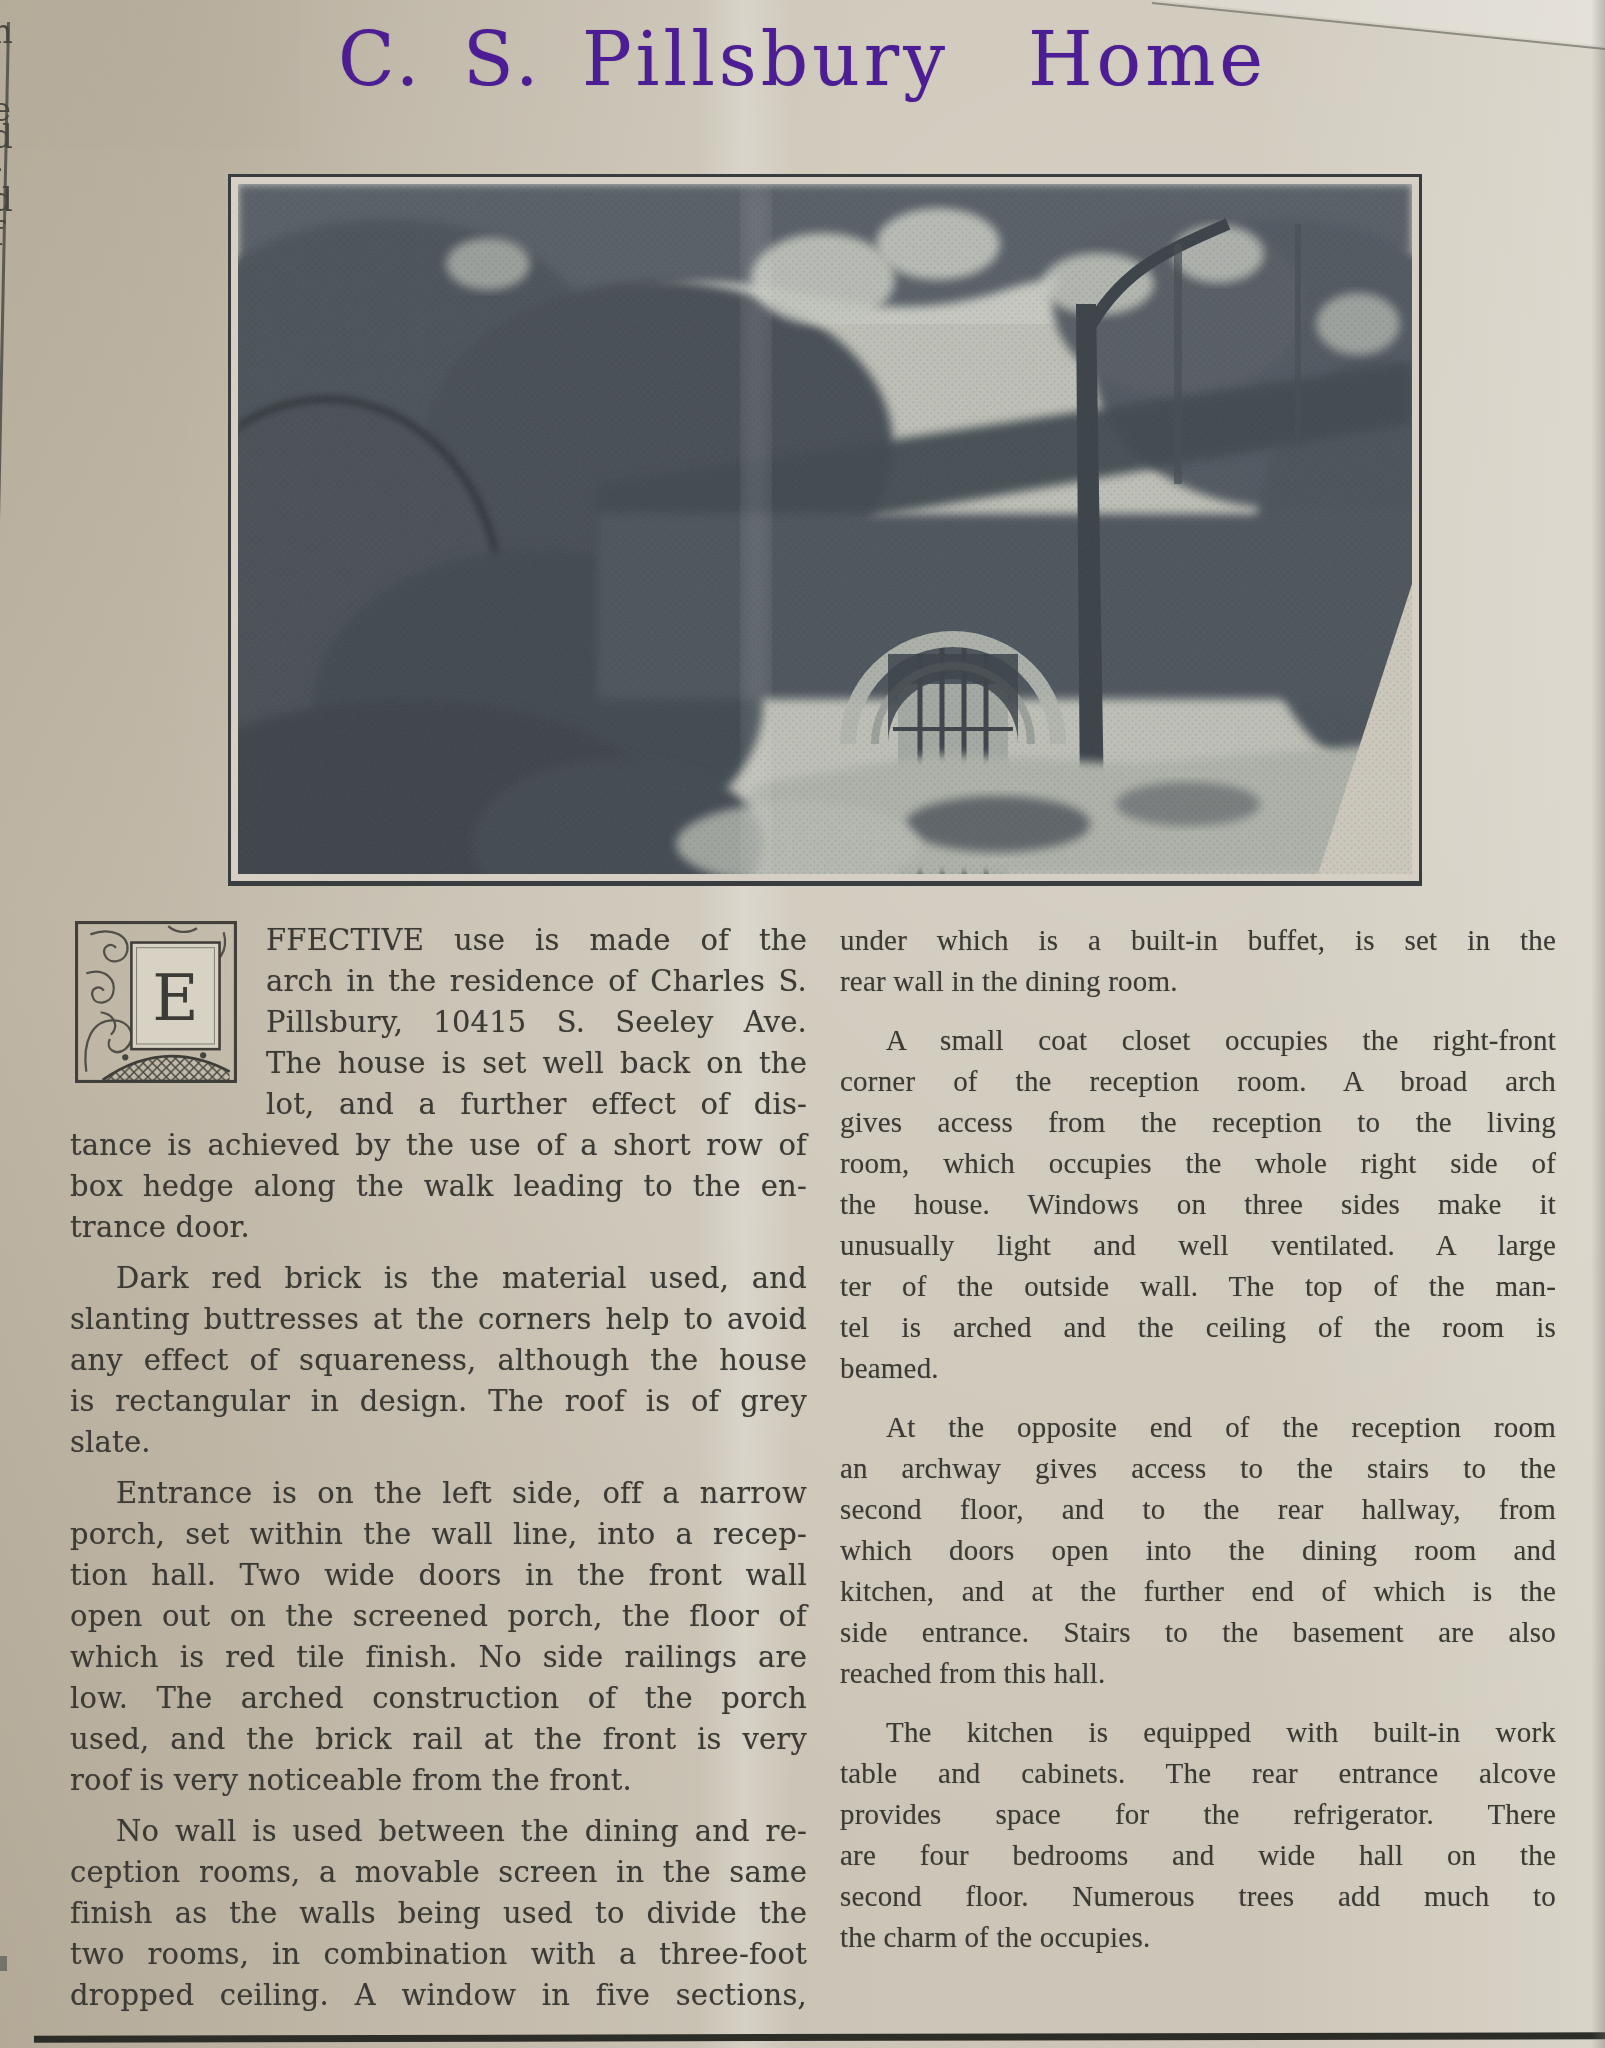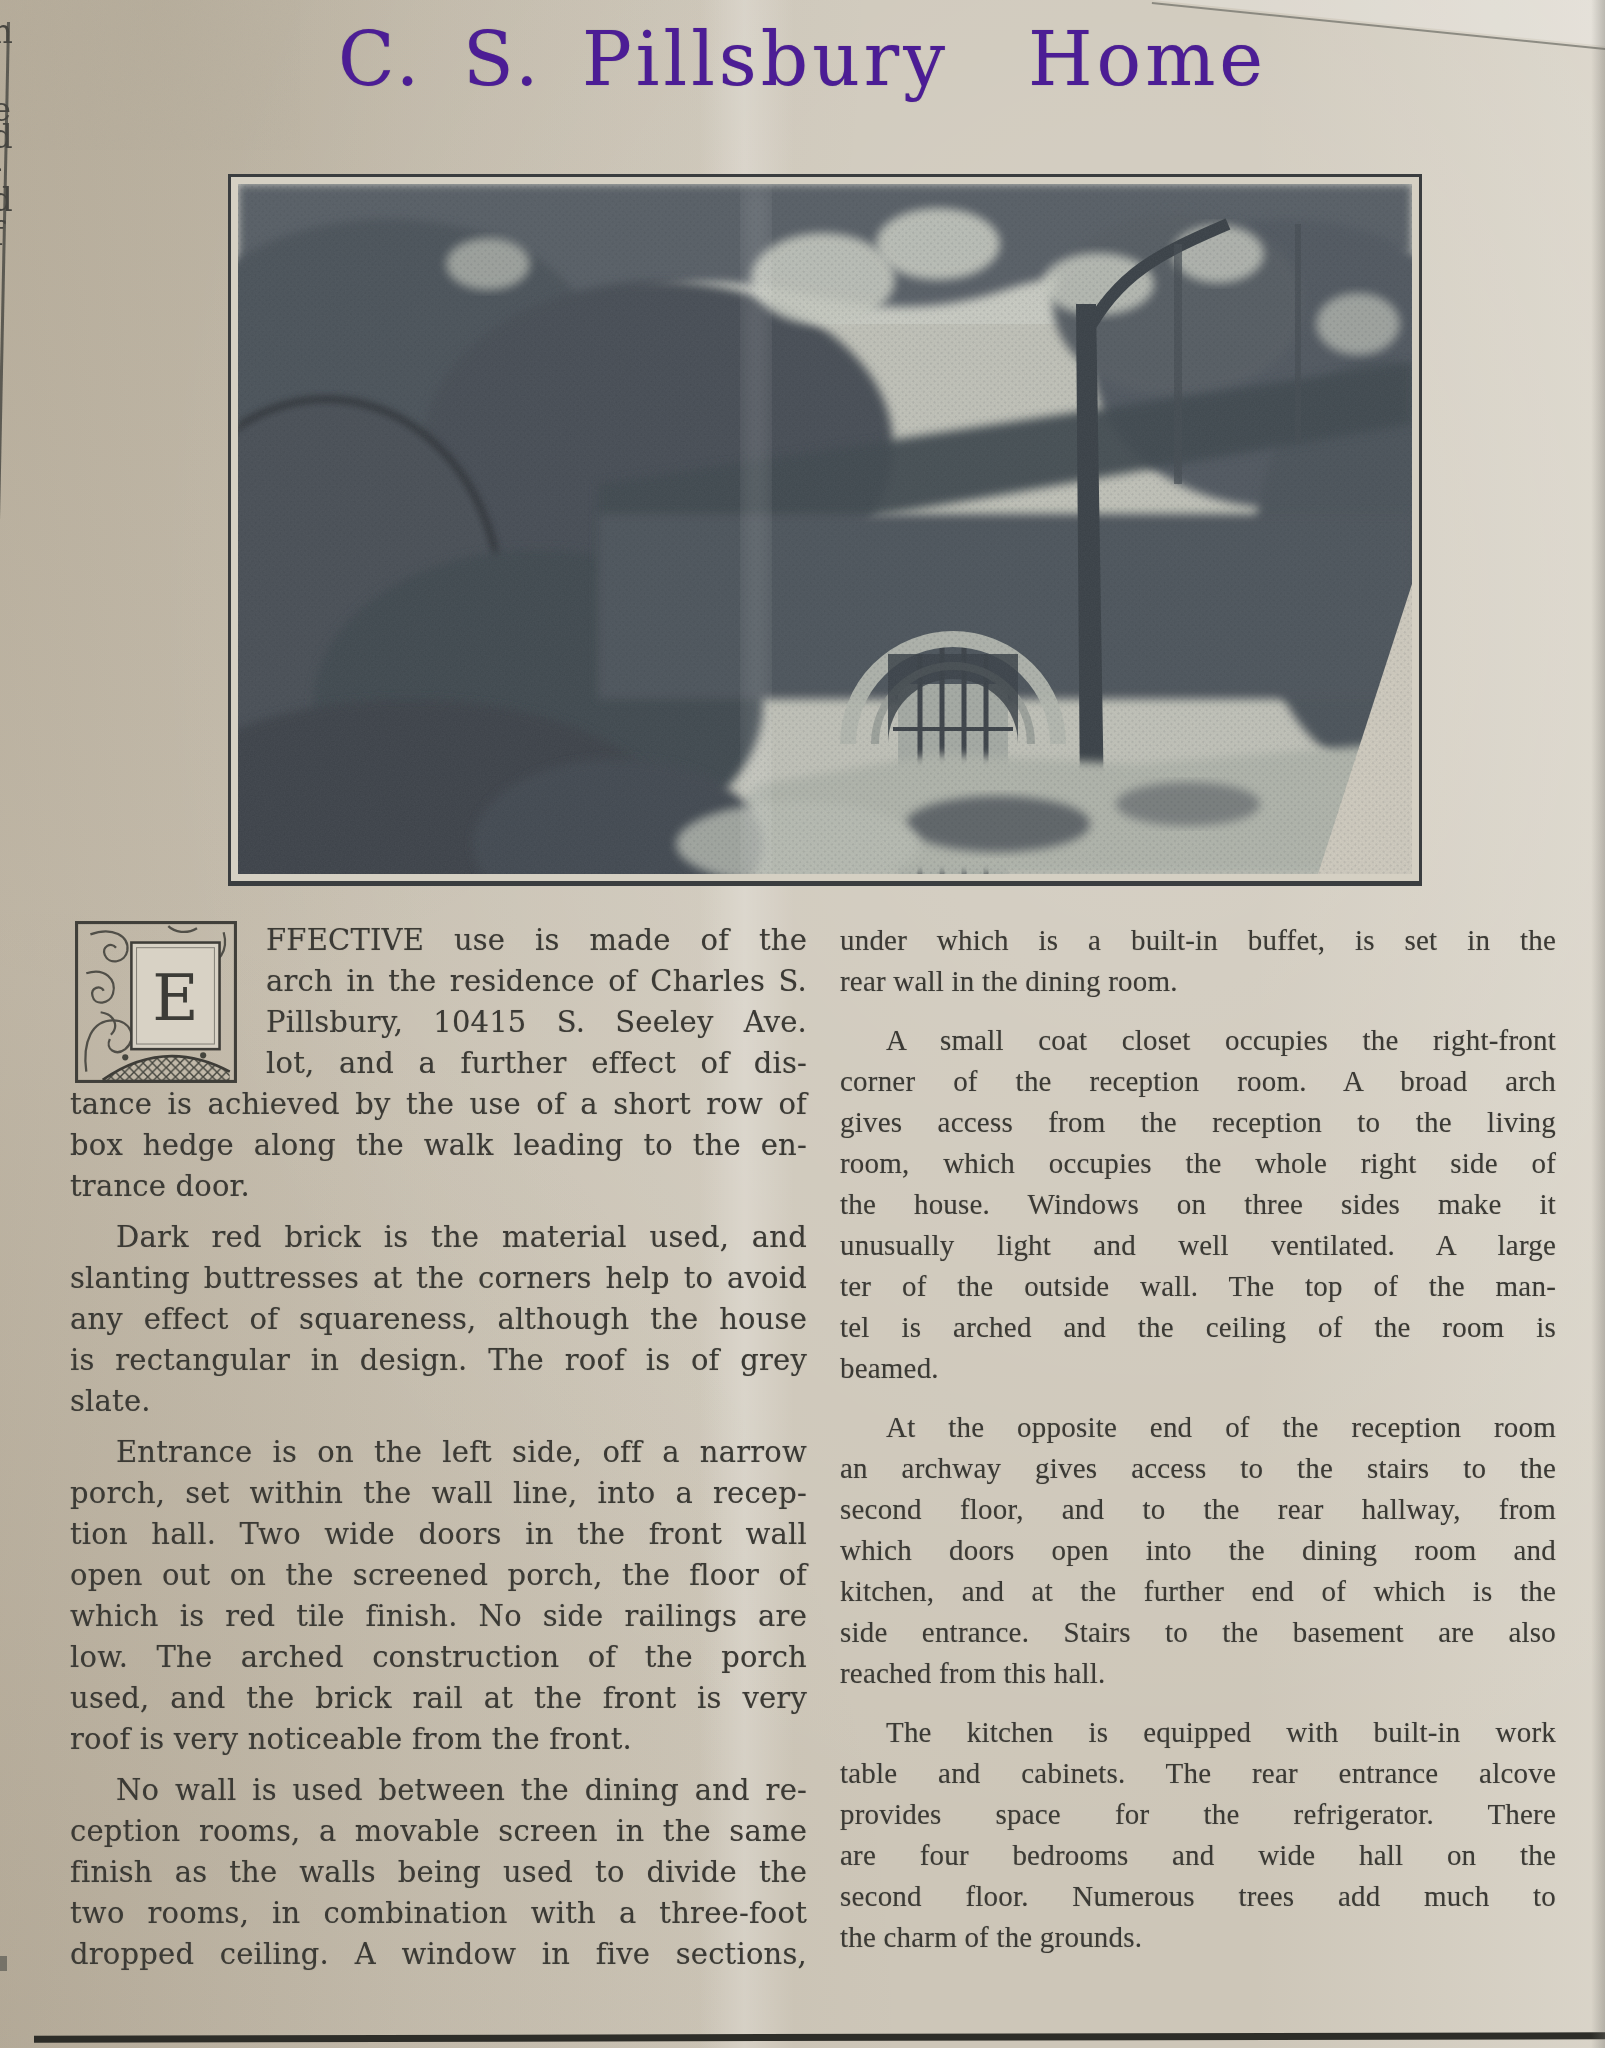--- a/index.html
+++ b/index.html
@@ -169,20 +169,21 @@
   <rect x="56" y="22" width="86" height="104" fill="#d8d2c5" stroke="#3f3e39" stroke-width="2.5"></rect>
   <rect x="61" y="27" width="76" height="94" fill="none" stroke="#3f3e39" stroke-width="1" opacity=".55"></rect>
   <text x="99" y="98" text-anchor="middle" font-family="DejaVu Serif, Liberation Serif, serif" font-size="62" fill="#3c3c37">E</text>
 </svg>
 
 <div class="col c0">
     <div class="para">
       <div class="ln capind">FFECTIVE use is made of the</div>
       <div class="ln capind">arch in the residence of Charles S.</div>
       <div class="ln capind">Pillsbury, 10415 S. Seeley Ave.</div>
+      <div class="ln capind">The house is set well back on the</div>
       <div class="ln capind">lot, and a further effect of dis-</div>
       <div class="ln">tance is achieved by the use of a short row of</div>
       <div class="ln">box hedge along the walk leading to the en-</div>
       <div class="ln last">trance door.</div>
     </div>
     <div class="para">
       <div class="ln indent">Dark red brick is the material used, and</div>
       <div class="ln">slanting buttresses at the corners help to avoid</div>
       <div class="ln">any effect of squareness, although the house</div>
       <div class="ln">is rectangular in design. The roof is of grey</div>
@@ -230,21 +231,21 @@
       <div class="ln">kitchen, and at the further end of which is the</div>
       <div class="ln">side entrance. Stairs to the basement are also</div>
       <div class="ln last">reached from this hall.</div>
     </div>
     <div class="para">
       <div class="ln indent">The kitchen is equipped with built-in work</div>
       <div class="ln">table and cabinets. The rear entrance alcove</div>
       <div class="ln">provides space for the refrigerator. There</div>
       <div class="ln">are four bedrooms and wide hall on the</div>
       <div class="ln">second floor. Numerous trees add much to</div>
-      <div class="ln last">the charm of the grounds.</div>
+      <div class="ln last">the charm of the occupies.</div>
     </div>
   </div>
 
 <svg class="grain">
   <filter id="pgrain">
     <feTurbulence type="fractalNoise" baseFrequency="0.7" numOctaves="2"></feTurbulence>
     <feColorMatrix type="matrix" values="0 0 0 0 0.3  0 0 0 0 0.28  0 0 0 0 0.24  0 0 0 1 0"></feColorMatrix>
   </filter>
   <rect width="1605" height="2048" filter="url(#pgrain)"></rect>
 </svg>

